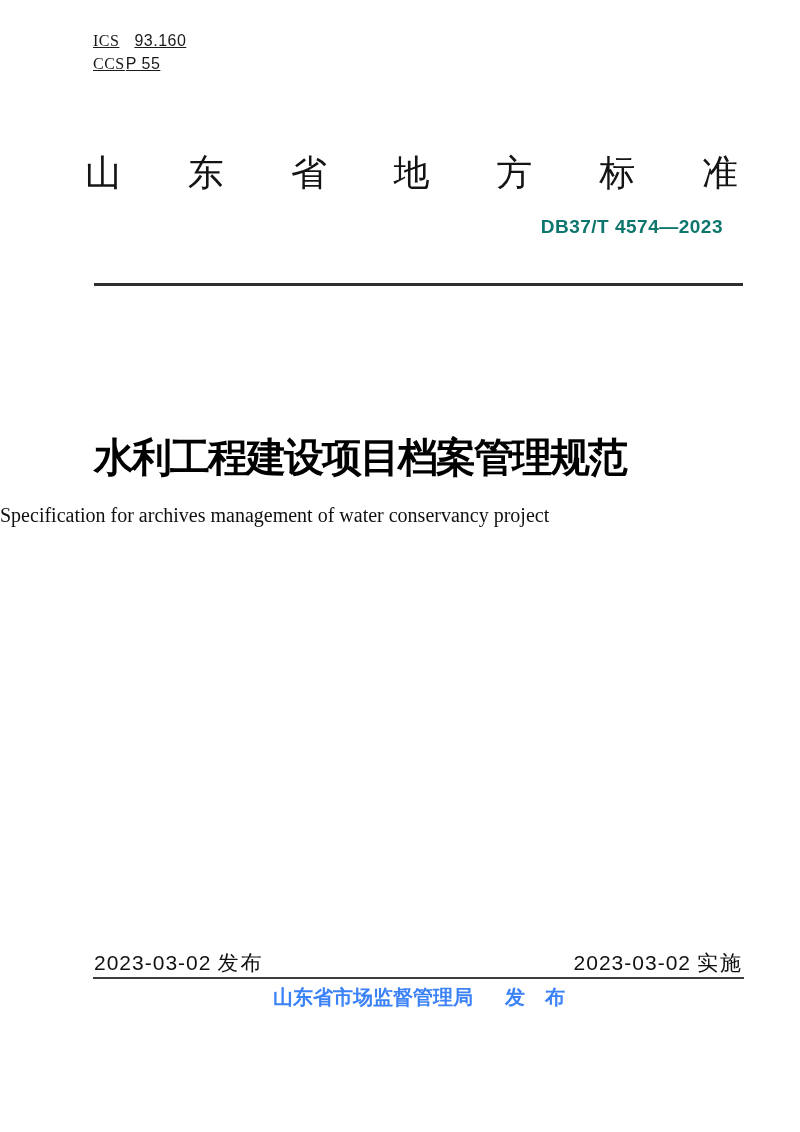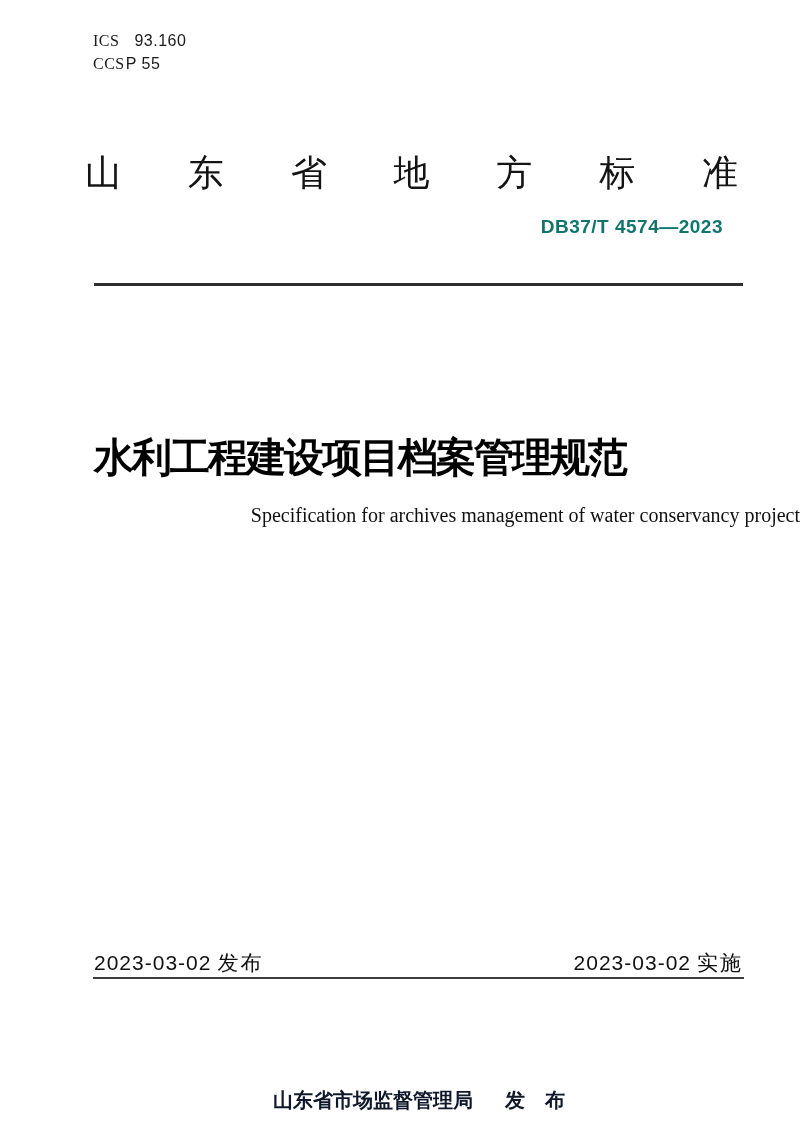--- a/index.html
+++ b/index.html
@@ -4,21 +4,21 @@
 <style>
   html,body{margin:0;padding:0;background:#e8e8e8;}
   .page{
     position:relative;width:800px;height:1132px;margin:0 auto;background:#ffffff;
     font-family:"Liberation Sans","DejaVu Sans",sans-serif;color:#000;overflow:hidden;
   }
   .abs{position:absolute;}
 
   
   .ics-block{left:93px;top:29px;font-size:16px;line-height:23px;color:#1a1a1a;}
-  .ics-line{white-space:nowrap;}
+  .ics-line{white-space:nowrap;text-decoration:underline;}
   .ics-line .lbl{font-family:"Liberation Serif","DejaVu Serif",serif;letter-spacing:.5px;}
   .ics-line.first .val{margin-left:15px;}
   .ics-line.second .val{margin-left:1px;}
   .ics-line .val{letter-spacing:.5px;}
 
   
   .logo{left:506px;top:77px;width:172px;height:46px;overflow:visible;}
   .logo svg{overflow:visible;display:block;}
 
   
@@ -29,30 +29,30 @@
 
   
   .std-code{right:77px;top:216px;font-size:19px;font-weight:700;letter-spacing:.5px;color:#0f766e;}
 
   
   .rule-top{left:94px;top:283px;width:649px;height:3px;background:#2e2e2e;}
   .rule-bottom{left:93px;top:977px;width:651px;height:2px;background:#3d3d3d;}
 
   
   .title-zh{left:94px;top:430px;width:650px;text-align:left;font-size:40px;font-weight:700;letter-spacing:-2px;color:#000;}
-  .title-en{left:0;top:504px;width:800px;text-align:right;font-size:20px;
+  .title-en{left:0;top:504px;width:800px;text-align:left;font-size:20px;
     font-family:"Liberation Serif","DejaVu Serif",serif;color:#101010;}
 
   
   .dates{left:94px;top:949px;width:649px;display:flex;justify-content:space-between;
     font-size:21px;font-weight:500;letter-spacing:1px;color:#111;}
   .dates .date-label{margin-left:6px;letter-spacing:2px;}
 
   
-  .publisher{left:94px;top:1087px;width:650px;text-align:center;font-size:20px;font-weight:700;color:#0f172a;}
+  .publisher{left:94px;top:984px;width:650px;text-align:center;font-size:20px;font-weight:700;color:#3b82f6;}
   .publish-label{margin-left:32px;}
 </style>
 </head>
 <body>
 
 <div class="page">
 
   <div class="abs ics-block">
     <div class="ics-line first">
       <span class="lbl">ICS</span><span class="val">93.160</span>

